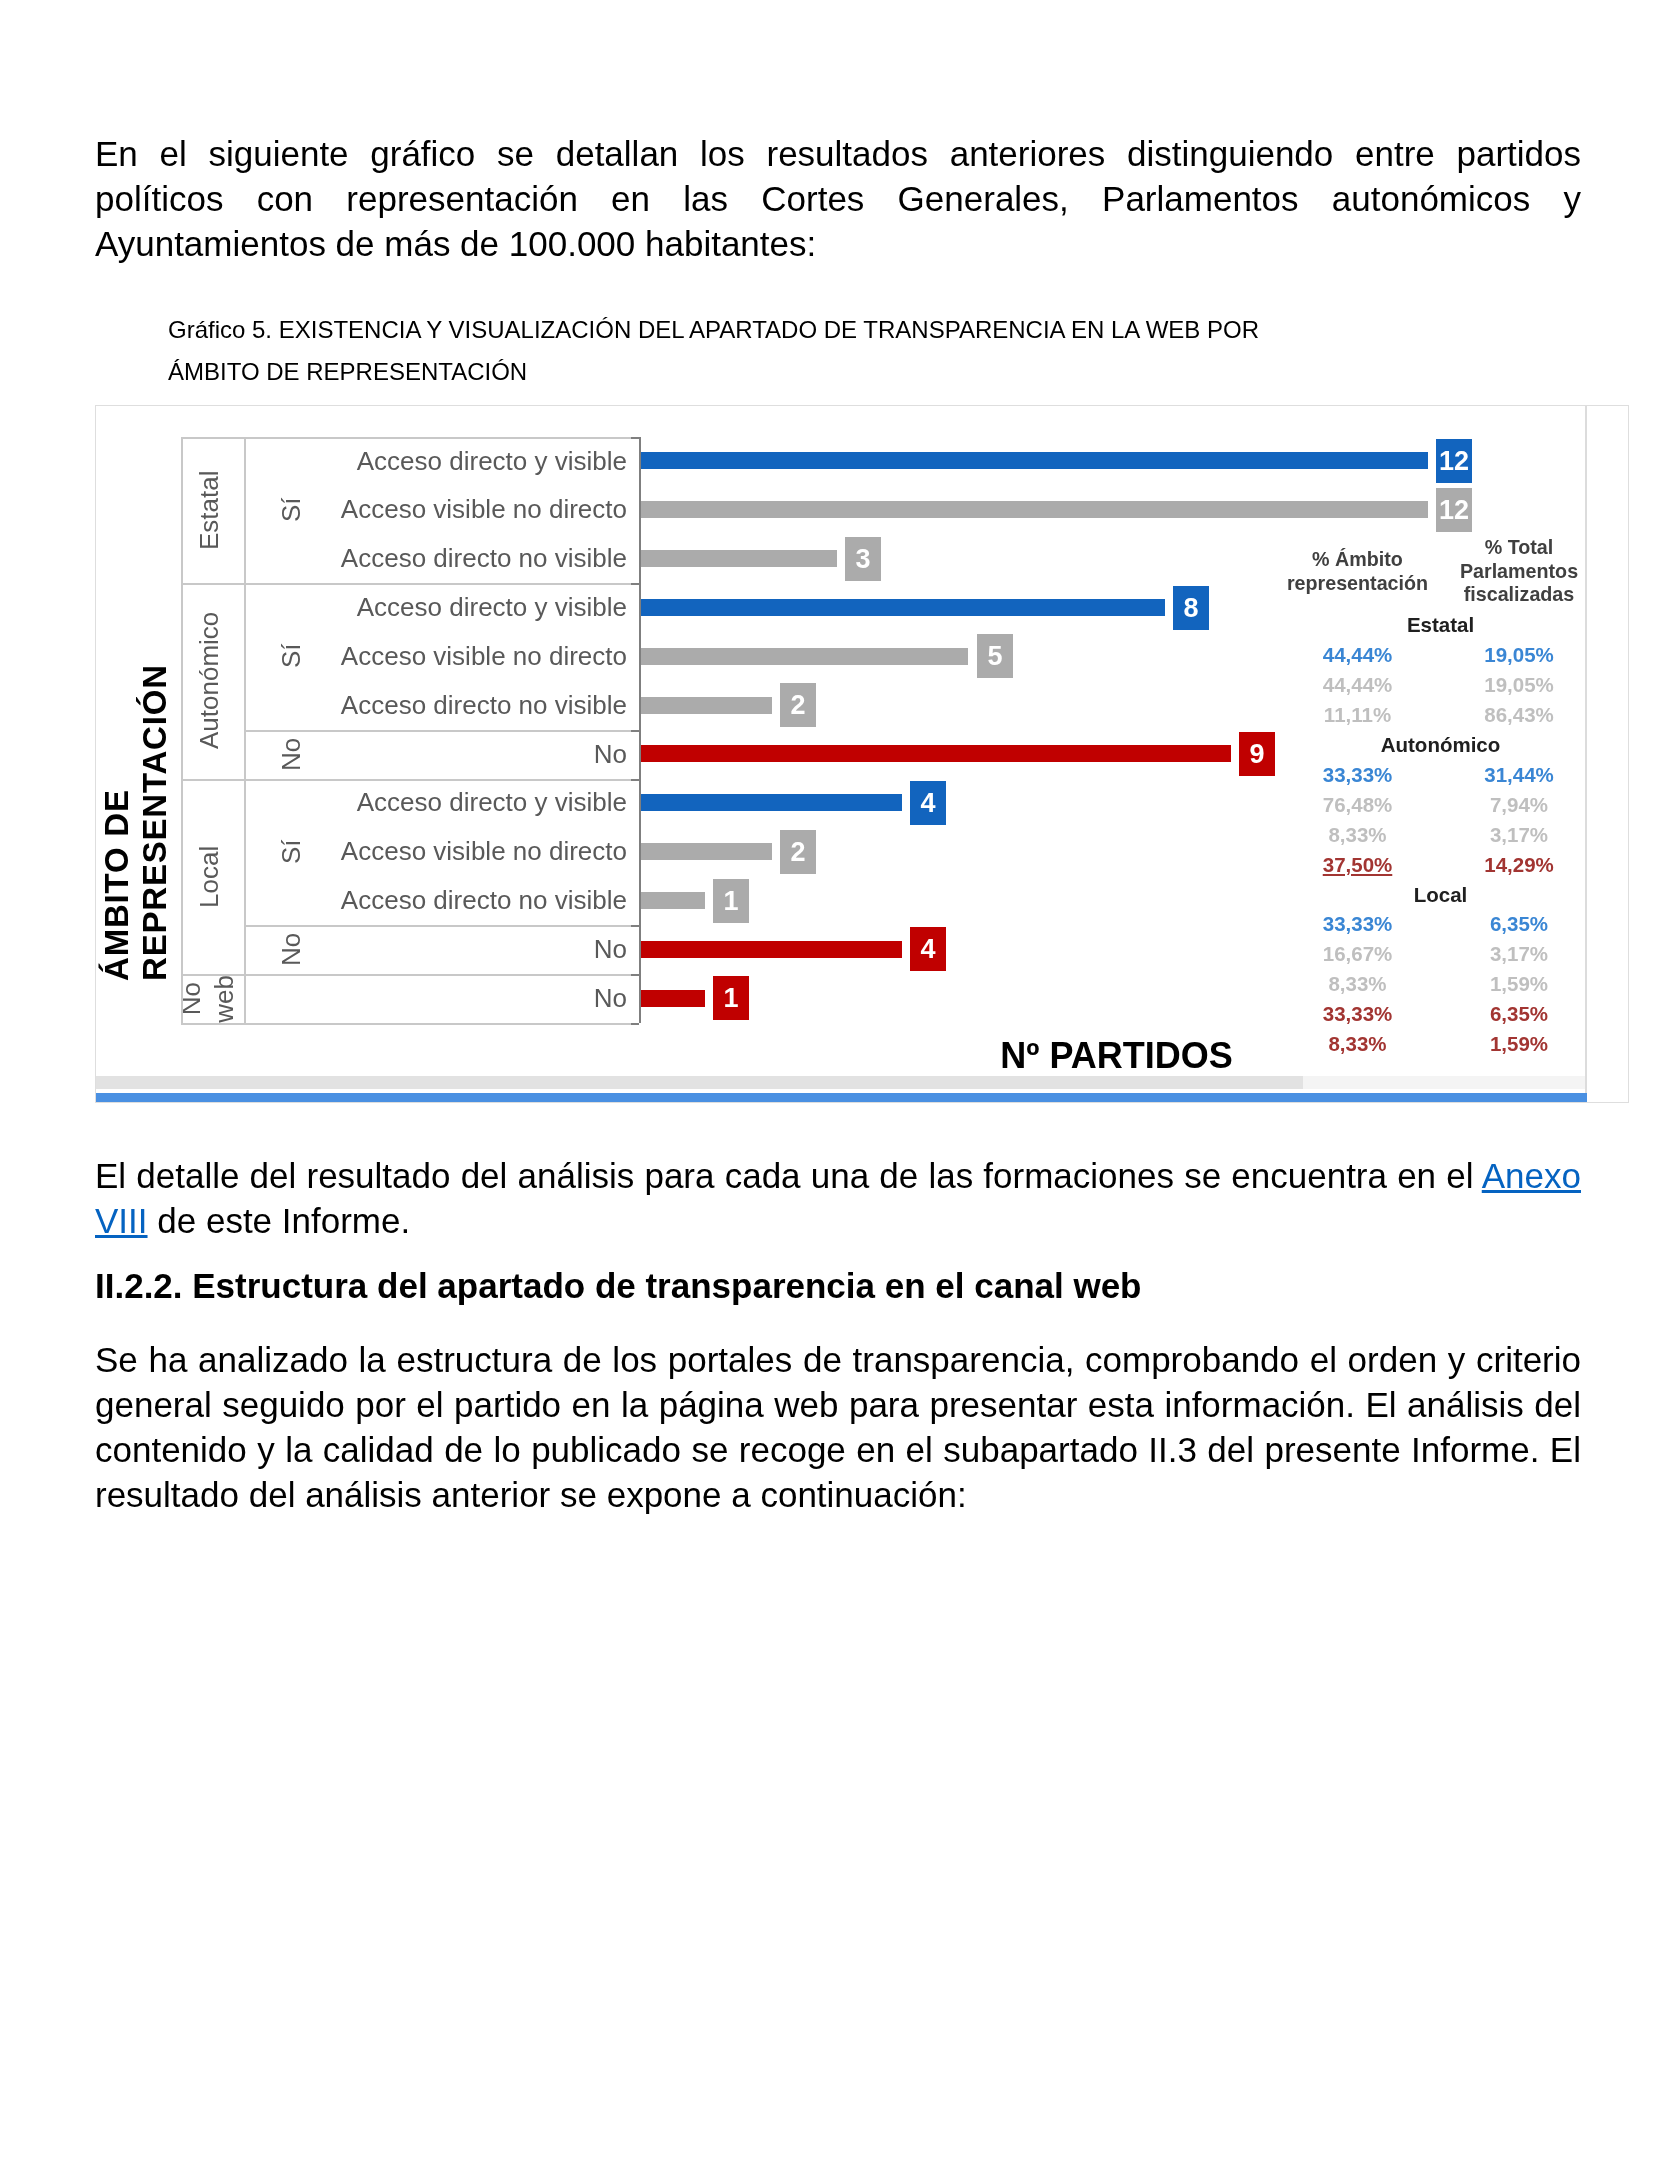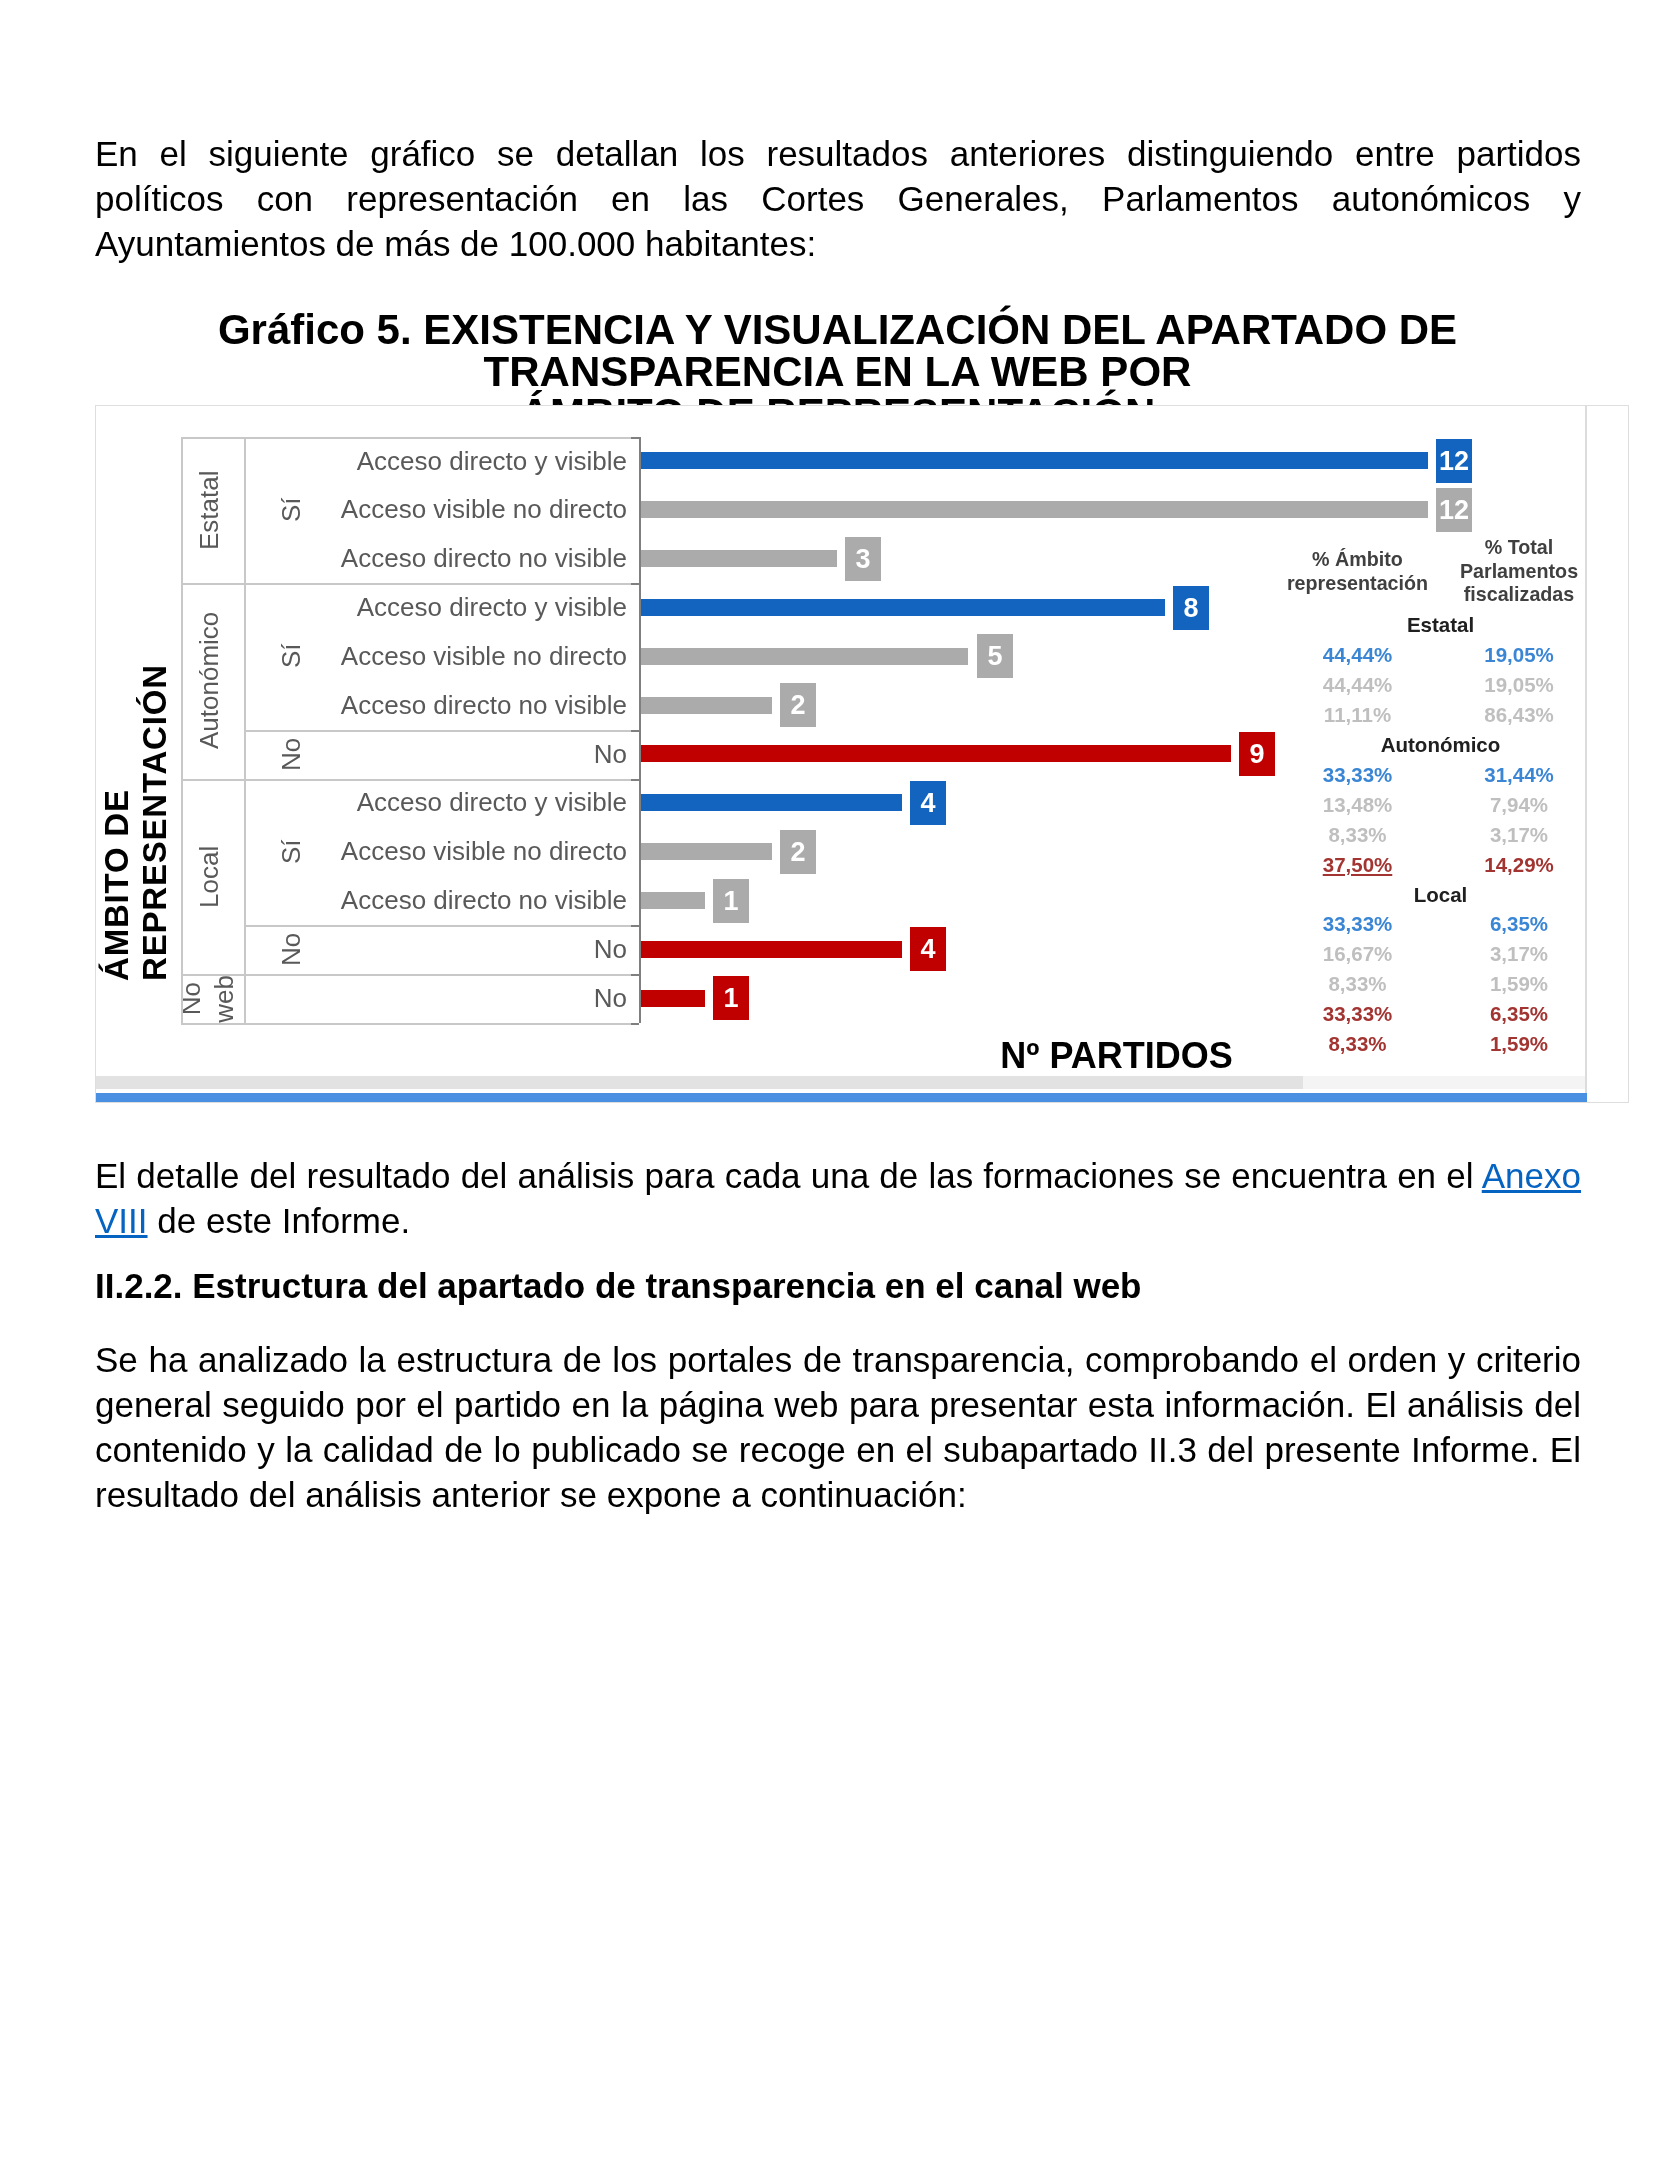--- a/index.html
+++ b/index.html
@@ -1,21 +1,21 @@
 <!DOCTYPE html>
 <html style="font-size:12.6px"><head>
 <meta charset="utf-8">
 <style>
   html,body{margin:0;padding:0;background:#fff;}
   .page{position:relative;width:1674px;height:2183px;background:#fff;
         font-family:"Liberation Sans",sans-serif;color:#000;overflow:hidden;}
   .para{position:absolute;left:95px;width:1486px;font-size:35px;line-height:45px;
         text-align:justify;margin:0;}
-  .chart-title{position:absolute;left:168px;top:309px;width:1339px;text-align:center;
-        font-weight:bold;font-size:42px;line-height:42px;}
+  .chart-title{position:absolute;left:168px;top:309px;width:1339px;text-align:left;
+        font-weight:normal;font-size:24px;line-height:42px;}
   .h2{position:absolute;left:95px;top:1266px;width:1486px;font-size:35px;
         font-weight:bold;margin:0;}
   a.doclink{color:#0563C1;text-decoration:underline;cursor:pointer;}
   #chart-frame{position:absolute;left:95px;top:405px;width:1532px;height:696px;
         border:1.6px solid #DEDEDE;background:#fff;}
   #plot{position:absolute;left:0;top:0;right:0;bottom:0;}
   .vtext{writing-mode:vertical-rl;transform:rotate(180deg);}
   #y-axis-title{position:absolute;left:15.8px;top:71px;width:47px;height:504px;
         display:flex;align-items:center;justify-content:center;
         font-weight:bold;font-size:33px;letter-spacing:0.8px;}
@@ -127,21 +127,21 @@
         <div class="pct-sec" style="left: 1175px; top: 207px; width: 339px;">Estatal</div>
         <div class="pct-cell" style="left: 1175px; top: 237px; width: 173px; color: rgb(58, 134, 212);">44,44%</div>
         <div class="pct-cell" style="left: 1356px; top: 237px; width: 134px; color: rgb(58, 134, 212);">19,05%</div>
         <div class="pct-cell" style="left: 1175px; top: 267px; width: 173px; color: rgb(191, 191, 191);">44,44%</div>
         <div class="pct-cell" style="left: 1356px; top: 267px; width: 134px; color: rgb(191, 191, 191);">19,05%</div>
         <div class="pct-cell" style="left: 1175px; top: 297px; width: 173px; color: rgb(191, 191, 191);">11,11%</div>
         <div class="pct-cell" style="left: 1356px; top: 297px; width: 134px; color: rgb(191, 191, 191);">86,43%</div>
         <div class="pct-sec" style="left: 1175px; top: 327px; width: 339px;">Autonómico</div>
         <div class="pct-cell" style="left: 1175px; top: 357px; width: 173px; color: rgb(58, 134, 212);">33,33%</div>
         <div class="pct-cell" style="left: 1356px; top: 357px; width: 134px; color: rgb(58, 134, 212);">31,44%</div>
-        <div class="pct-cell" style="left: 1175px; top: 387px; width: 173px; color: rgb(191, 191, 191);">13,48%</div>
+        <div class="pct-cell" style="left: 1175px; top: 387px; width: 173px; color: rgb(191, 191, 191);">76,48%</div>
         <div class="pct-cell" style="left: 1356px; top: 387px; width: 134px; color: rgb(191, 191, 191);">7,94%</div>
         <div class="pct-cell" style="left: 1175px; top: 417px; width: 173px; color: rgb(191, 191, 191);">8,33%</div>
         <div class="pct-cell" style="left: 1356px; top: 417px; width: 134px; color: rgb(191, 191, 191);">3,17%</div>
         <div class="pct-cell" style="left: 1175px; top: 447px; width: 173px; color: rgb(162, 53, 50); text-decoration: underline;">37,50%</div>
         <div class="pct-cell" style="left: 1356px; top: 447px; width: 134px; color: rgb(162, 53, 50);">14,29%</div>
         <div class="pct-sec" style="left: 1175px; top: 477px; width: 339px;">Local</div>
         <div class="pct-cell" style="left: 1175px; top: 506px; width: 173px; color: rgb(58, 134, 212);">33,33%</div>
         <div class="pct-cell" style="left: 1356px; top: 506px; width: 134px; color: rgb(58, 134, 212);">6,35%</div>
         <div class="pct-cell" style="left: 1175px; top: 536px; width: 173px; color: rgb(191, 191, 191); text-align: center;">16,67%</div>
         <div class="pct-cell" style="left: 1356px; top: 536px; width: 134px; color: rgb(191, 191, 191);">3,17%</div>

